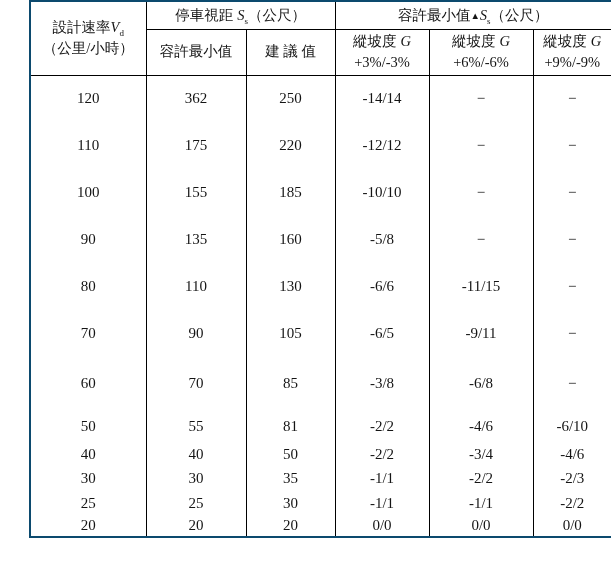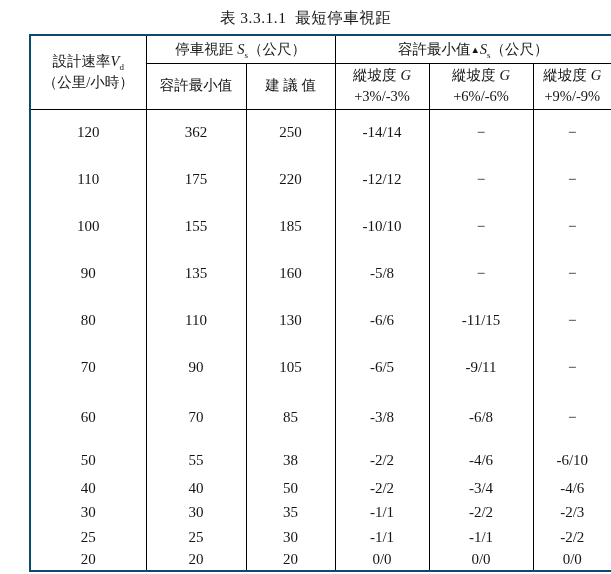--- a/index.html
+++ b/index.html
@@ -37,21 +37,20 @@
   .var{font-style:italic;}
   .gap{margin-left:4px;}
   sub{font-size:9px;line-height:0;}
   .delta{font-size:9.5px;vertical-align:1px;}
   .hline{display:block;}
 </style>
 </head>
 <body>
 
 <div class="page">
-  <div class="title">表 3.3.1.1  最短停車視距</div>
 
   <table class="sight">
     <colgroup>
       <col class="c1">
         <col class="c2">
         <col class="c3">
       <col class="c4">
         <col class="c5">
         <col class="c6">
     </colgroup>
@@ -138,21 +137,21 @@
         <td>60</td>
         <td>70</td>
         <td>85</td>
         <td>-3/8</td>
         <td>-6/8</td>
         <td>−</td>
       </tr>
       <tr class="h34">
         <td>50</td>
         <td>55</td>
-        <td>38</td>
+        <td>81</td>
         <td>-2/2</td>
         <td>-4/6</td>
         <td>-6/10</td>
       </tr>
       <tr class="h23">
         <td>40</td>
         <td>40</td>
         <td>50</td>
         <td>-2/2</td>
         <td>-3/4</td>

